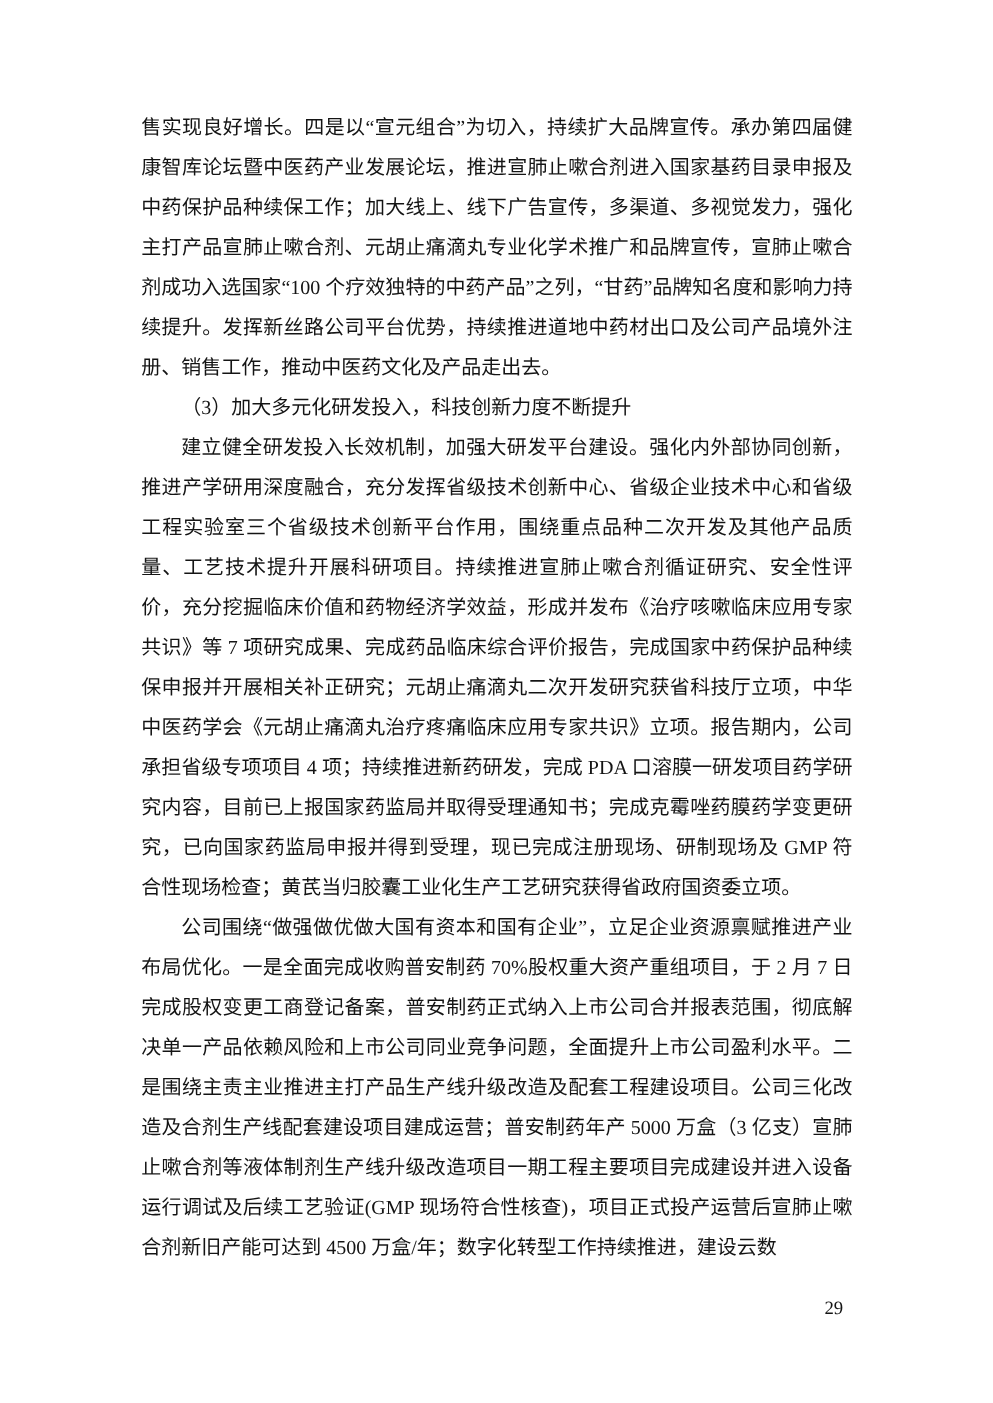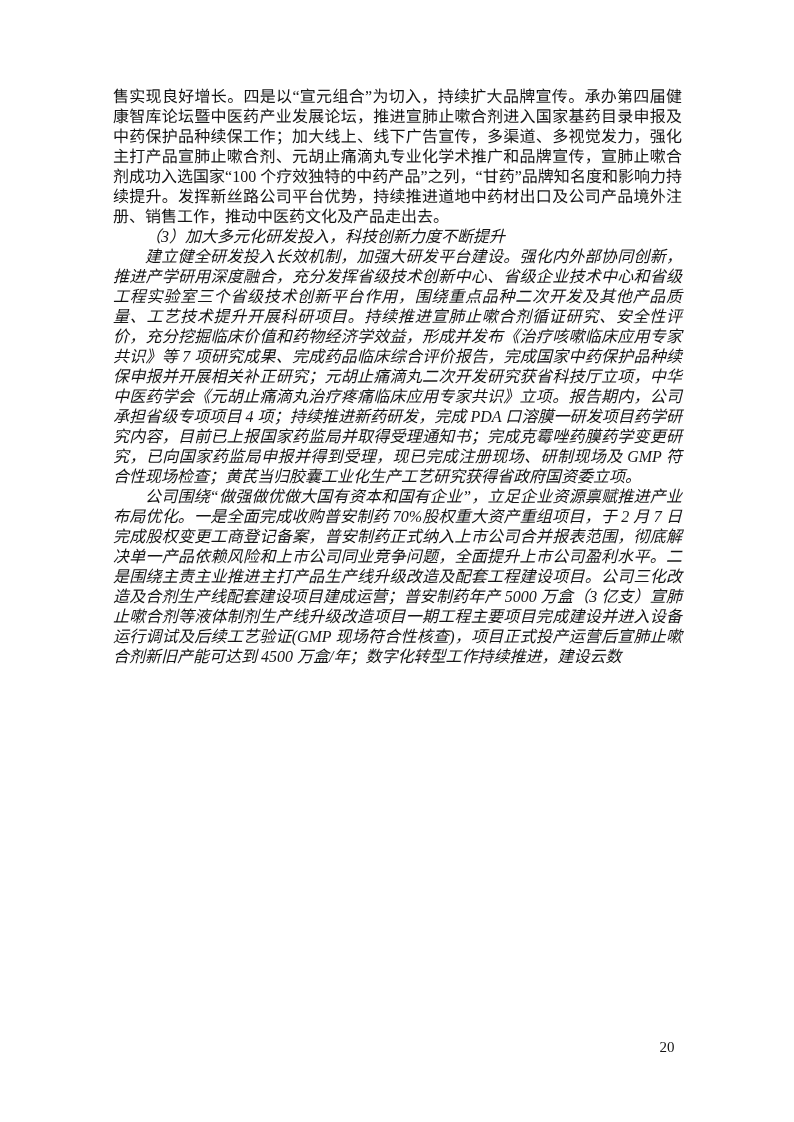--- a/index.html
+++ b/index.html
@@ -16,33 +16,32 @@
     overflow: hidden;
     font-family: "Liberation Serif", "DejaVu Serif", serif;
     color: #141414;
   }
   .content {
     position: absolute;
     left: 113px;
     top: 87px;
     width: 569px;
     font-size: 16px;
-    line-height: 20px;
+    line-height: 32px;
     text-align: justify;
     text-justify: inter-ideograph;
     letter-spacing: 0px;
   }
   .content p {
     margin: 0;
     padding: 0;
     word-break: break-all;
   }
   .content p.indent {
     text-indent: 2em;
-    font-style: italic;
   }
   .page-number {
     position: absolute;
     left: 647px;
     top: 1037px;
     width: 40px;
     text-align: center;
     font-size: 15px;
     line-height: 20px;
     color: #141414;
@@ -53,15 +52,15 @@
 
 <div class="page">
 
   <div class="content">
     <p class="no-indent">售实现良好增长。四是以“宣元组合”为切入，持续扩大品牌宣传。承办第四届健康智库论坛暨中医药产业发展论坛，推进宣肺止嗽合剂进入国家基药目录申报及中药保护品种续保工作；加大线上、线下广告宣传，多渠道、多视觉发力，强化主打产品宣肺止嗽合剂、元胡止痛滴丸专业化学术推广和品牌宣传，宣肺止嗽合剂成功入选国家“100 个疗效独特的中药产品”之列，“甘药”品牌知名度和影响力持续提升。发挥新丝路公司平台优势，持续推进道地中药材出口及公司产品境外注册、销售工作，推动中医药文化及产品走出去。</p>
     <p class="indent">（3）加大多元化研发投入，科技创新力度不断提升</p>
     <p class="indent">建立健全研发投入长效机制，加强大研发平台建设。强化内外部协同创新，推进产学研用深度融合，充分发挥省级技术创新中心、省级企业技术中心和省级工程实验室三个省级技术创新平台作用，围绕重点品种二次开发及其他产品质量、工艺技术提升开展科研项目。持续推进宣肺止嗽合剂循证研究、安全性评价，充分挖掘临床价值和药物经济学效益，形成并发布《治疗咳嗽临床应用专家共识》等 7 项研究成果、完成药品临床综合评价报告，完成国家中药保护品种续保申报并开展相关补正研究；元胡止痛滴丸二次开发研究获省科技厅立项，中华中医药学会《元胡止痛滴丸治疗疼痛临床应用专家共识》立项。报告期内，公司承担省级专项项目 4 项；持续推进新药研发，完成 PDA 口溶膜一研发项目药学研究内容，目前已上报国家药监局并取得受理通知书；完成克霉唑药膜药学变更研究，已向国家药监局申报并得到受理，现已完成注册现场、研制现场及 GMP 符合性现场检查；黄芪当归胶囊工业化生产工艺研究获得省政府国资委立项。</p>
     <p class="indent">公司围绕“做强做优做大国有资本和国有企业”，立足企业资源禀赋推进产业布局优化。一是全面完成收购普安制药 70%股权重大资产重组项目，于 2 月 7 日完成股权变更工商登记备案，普安制药正式纳入上市公司合并报表范围，彻底解决单一产品依赖风险和上市公司同业竞争问题，全面提升上市公司盈利水平。二是围绕主责主业推进主打产品生产线升级改造及配套工程建设项目。公司三化改造及合剂生产线配套建设项目建成运营；普安制药年产 5000 万盒（3 亿支）宣肺止嗽合剂等液体制剂生产线升级改造项目一期工程主要项目完成建设并进入设备运行调试及后续工艺验证(GMP 现场符合性核查)，项目正式投产运营后宣肺止嗽合剂新旧产能可达到 4500 万盒/年；数字化转型工作持续推进，建设云数</p>
   </div>
 
-  <div class="page-number">20</div>
+  <div class="page-number">29</div>
 
 </div>
 
 </body></html>

